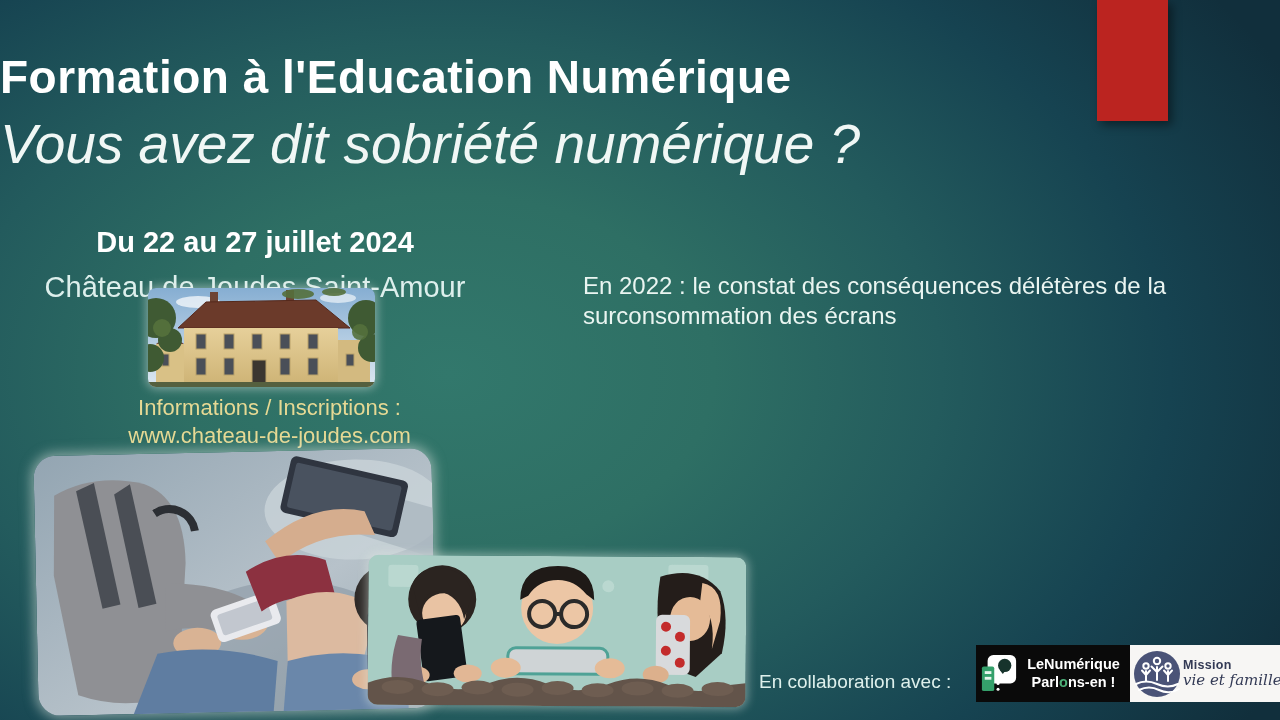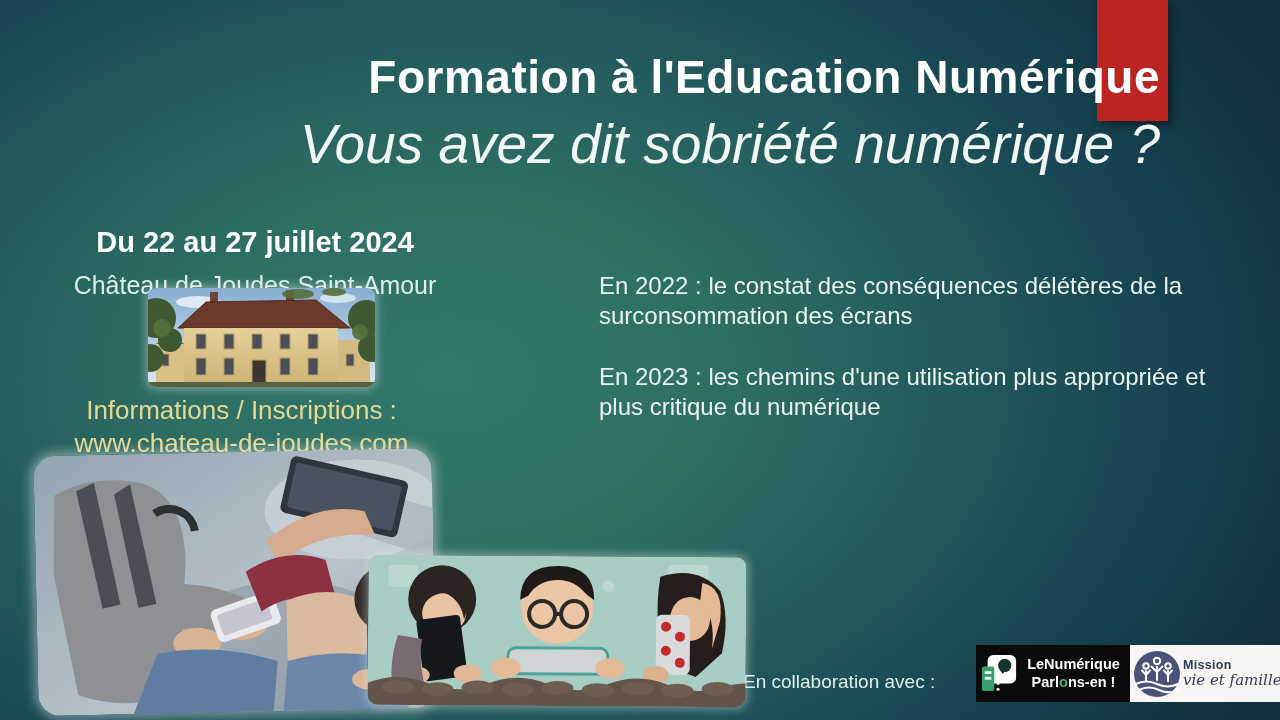--- a/index.html
+++ b/index.html
@@ -7,50 +7,50 @@
     position:relative;width:1280px;height:720px;overflow:hidden;
     font-family:"Liberation Sans",sans-serif;
     background:
       radial-gradient(ellipse 950px 640px at 35% 52%,
         #32786c 0%, #2e6f64 28%, #235b5d 52%, #164351 76%, #112f3c 100%);
   }
   .red-accent{
     position:absolute;left:1097px;top:0;width:71px;height:121px;
     background:#bb2420;box-shadow:4px 4px 9px rgba(0,0,0,.45);
   }
-  .title-area{position:absolute;left:0;top:50px;width:1160px;text-align:right;}
+  .title-area{position:absolute;left:0;top:50px;width:1160px;text-align:left;}
   .title-area h1{margin:0;font-size:46px;font-weight:700;color:#ffffff;letter-spacing:.5px;}
   .title-area h2{margin:8px 0 0;font-size:55px;font-weight:400;font-style:italic;color:#f0f7f5;}
   .date-block{position:absolute;left:40px;top:226px;width:430px;text-align:center;}
   .date-line{font-size:29px;font-weight:700;color:#ffffff;}
-  .location-line{font-size:25px;color:#ddefec;margin-top:12px;}
+  .location-line{font-size:29px;color:#ddefec;margin-top:12px;}
   .chateau{
     position:absolute;left:148px;top:288px;width:227px;height:99px;
     border-radius:8px;overflow:hidden;
     box-shadow:0 0 10px 2px rgba(235,240,235,.45);
   }
   .info-block{
-    position:absolute;left:44px;top:394px;width:395px;text-align:center;
-    color:#e6d994;font-size:26px;line-height:1.27;
+    position:absolute;left:72px;top:394px;width:395px;text-align:center;
+    color:#e6d994;font-size:22px;line-height:1.27;
   }
   .right-block{position:absolute;left:583px;top:271px;width:678px;}
-  .right-block p{margin:0 16px 30px;font-size:24px;line-height:1.27;color:#eaf5f1;}
+  .right-block p{margin:0 0 30px;font-size:24px;line-height:1.27;color:#eaf5f1;}
   .right-block p.bold{font-weight:700;color:#f7fcfa;}
   .photo1{
     position:absolute;left:36px;top:452px;width:398px;height:260px;
     transform:rotate(-1.2deg);border-radius:22px;overflow:hidden;
     box-shadow:0 0 12px 3px rgba(225,232,226,.5);
   }
   .photo2{
     position:absolute;left:368px;top:556px;width:378px;height:150px;
     transform:rotate(.4deg);border-radius:10px;overflow:hidden;
     box-shadow:0 0 10px 2px rgba(225,232,226,.45);z-index:2;
   }
   .photo1 svg,.photo2 svg,.chateau svg{display:block;width:100%;height:100%;}
-  .collab-label{position:absolute;left:743px;top:671px;font-size:19px;color:#def0ec;}
+  .collab-label{position:absolute;left:759px;top:671px;font-size:19px;color:#def0ec;}
   .logo-lenumerique{
     position:absolute;left:976px;top:645px;width:154px;height:57px;
     background:#0a0a0a;display:flex;align-items:center;gap:3px;
     padding:0 4px;box-sizing:border-box;
   }
   .logo-lenumerique .txt{flex:1;text-align:center;color:#fff;font-weight:700;
     font-size:14.5px;line-height:1.2;}
   .logo-lenumerique .green-o{color:#4cae77;}
   .logo-mission{
     position:absolute;left:1130px;top:645px;width:156px;height:57px;
@@ -132,21 +132,20 @@
     </svg>
   </div>
 
   <div class="info-block">
     <div>Informations / Inscriptions :</div>
     <div>www.chateau-de-joudes.com</div>
   </div>
 
   <div class="right-block">
     <p>En 2022 : le constat des conséquences délétères de la surconsommation des écrans</p>
-    <p>En 2023 : les chemins d'une utilisation plus appropriée et plus critique du numérique</p>
   </div>
 
   <div class="photo1">
     <svg viewBox="0 0 398 260" preserveAspectRatio="none">
       <defs>
         <linearGradient id="p1-bg" x1="0" y1="0" x2="1" y2="1">
           <stop offset="0" stop-color="#93a5b2"></stop>
             <stop offset=".6" stop-color="#b7c2ca"></stop>
           <stop offset="1" stop-color="#9aa8b0"></stop>
         </linearGradient>

